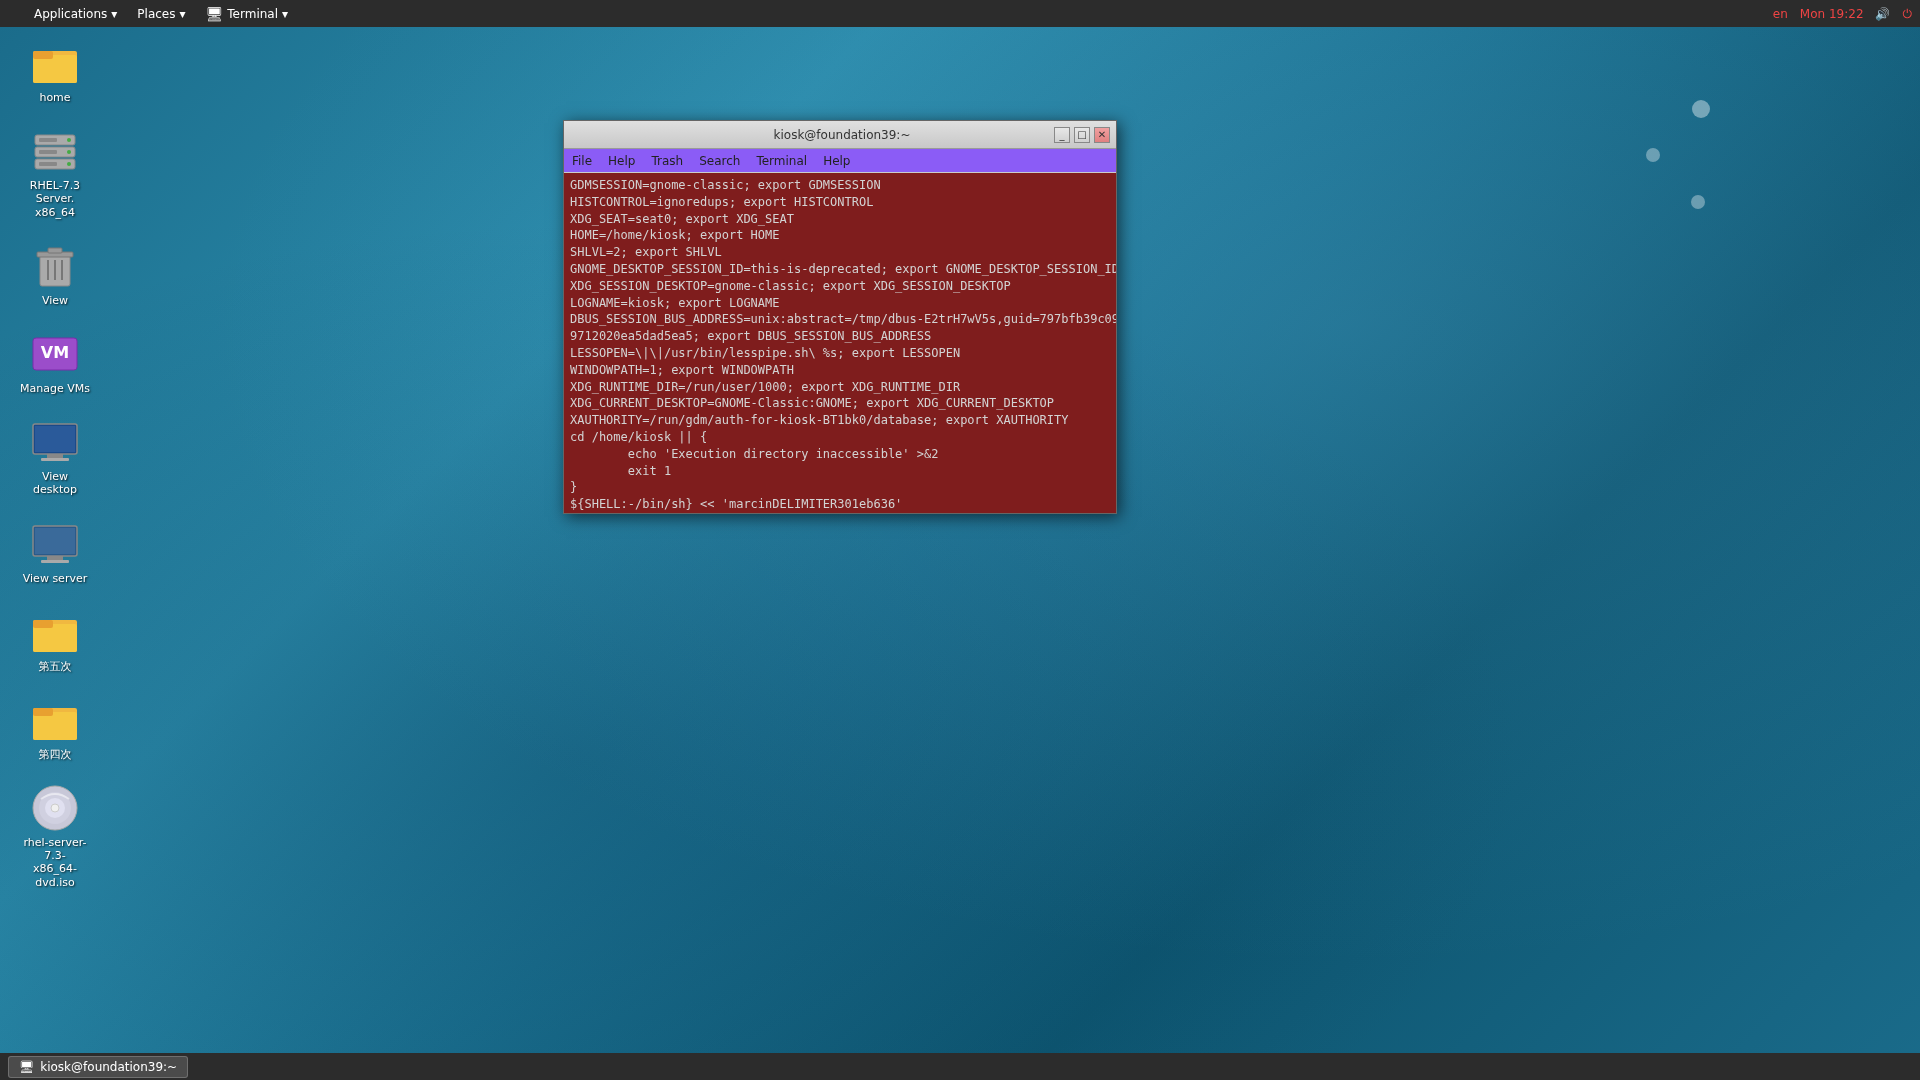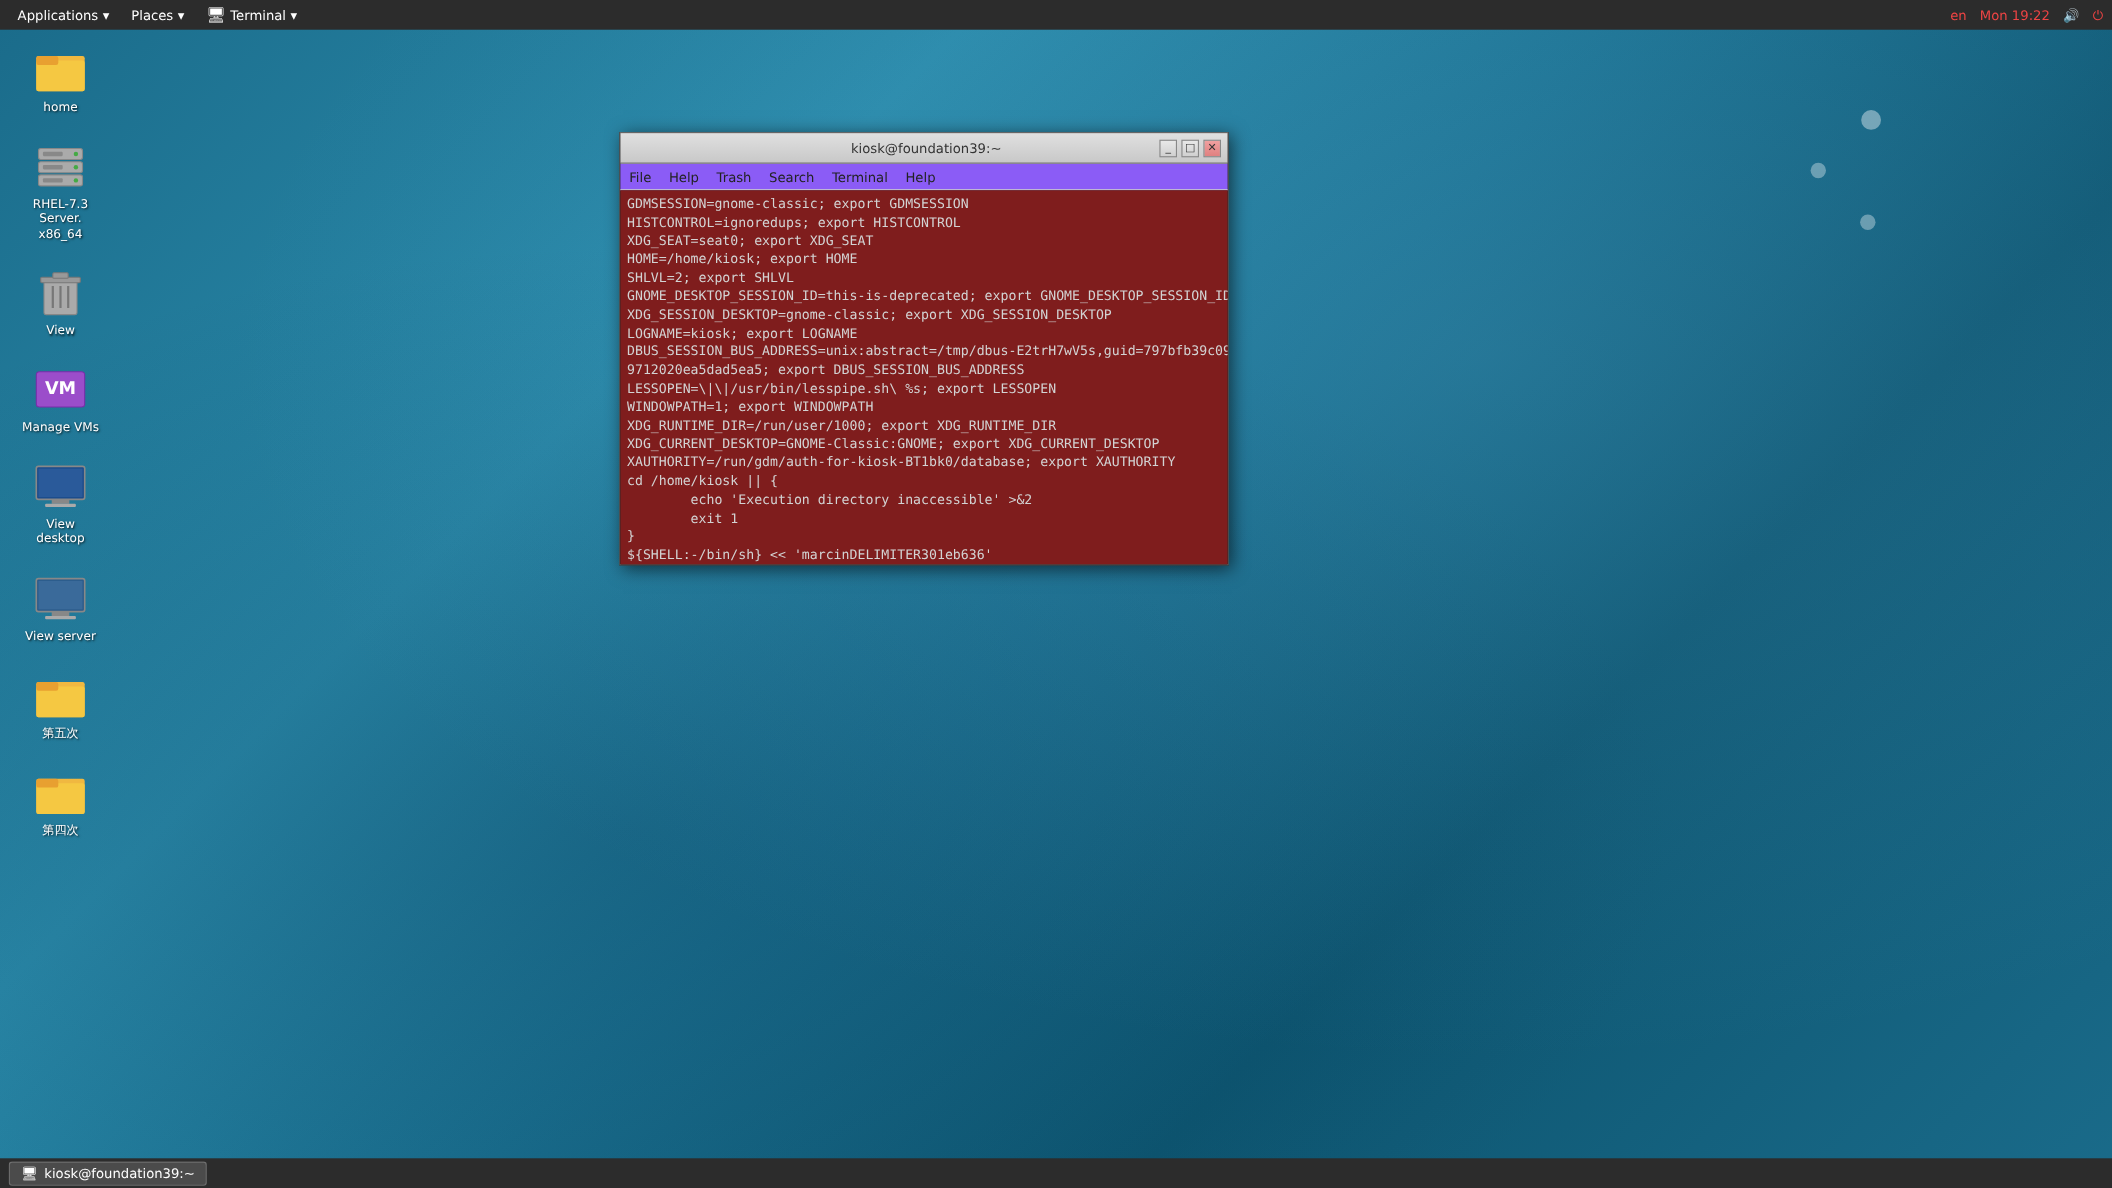--- a/index.html
+++ b/index.html
@@ -40,20 +40,21 @@
       align-items: center;
       justify-content: space-between;
       z-index: 100;
       padding: 0 8px;
     }
 
     .panel-left {
       display: flex;
       align-items: flex-end;
       gap: 4px;
+      margin-left: 18px;
     }
 
     .panel-menu-item {
       color: #ffffff;
       font-size: 12px;
       padding: 2px 8px;
       cursor: pointer;
       border-radius: 3px;
       display: flex;
       align-items: center;
@@ -346,20 +347,34 @@
       <div class="icon-image">
         <svg width="48" height="44" viewBox="0 0 48 44">
           <rect x="2" y="10" width="44" height="32" rx="2" fill="#f0b840"></rect>
           <rect x="2" y="14" width="44" height="28" rx="2" fill="#f5c842"></rect>
           <rect x="2" y="10" width="20" height="8" rx="2" fill="#e8a030"></rect>
         </svg>
       </div>
       <span class="icon-label">第四次</span>
     </div>
 
+    <div class="desktop-icon">
+      <div class="icon-image">
+        <svg width="48" height="48" viewBox="0 0 48 48">
+          <circle cx="24" cy="24" r="22" fill="#c8c8d8" stroke="#aaa" stroke-width="1"></circle>
+          <circle cx="24" cy="24" r="16" fill="#d0d0e0"></circle>
+          <circle cx="24" cy="24" r="10" fill="#e0e0f0"></circle>
+          <circle cx="24" cy="24" r="4" fill="#f0f0f0" stroke="#ccc" stroke-width="1"></circle>
+
+          <path d="M 10 15 Q 24 5 38 15" stroke="rgba(255,255,255,0.5)" stroke-width="2" fill="none"></path>
+        </svg>
+      </div>
+      <span class="icon-label" style="white-space:pre-line;">rhel-server-7.3-
+x86_64-dvd.iso</span>
+    </div>
 
   </div>
 
   <div style="position:absolute; top:100px; right:210px; width:18px; height:18px; border-radius:50%; background:rgba(255,255,255,0.4);"></div>
   <div style="position:absolute; top:148px; right:260px; width:14px; height:14px; border-radius:50%; background:rgba(255,255,255,0.35);"></div>
   <div style="position:absolute; top:195px; right:215px; width:14px; height:14px; border-radius:50%; background:rgba(255,255,255,0.35);"></div>
 
   <div class="terminal-window">
     <div class="terminal-titlebar">
       <div style="width:60px;"></div>

